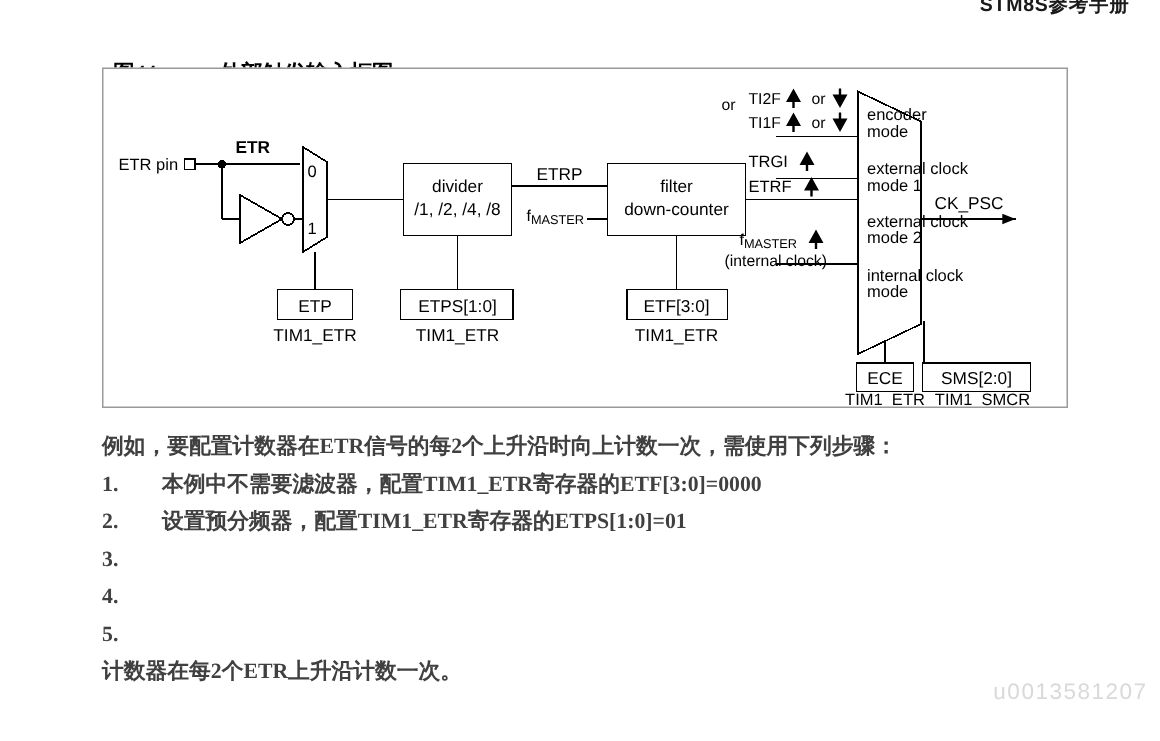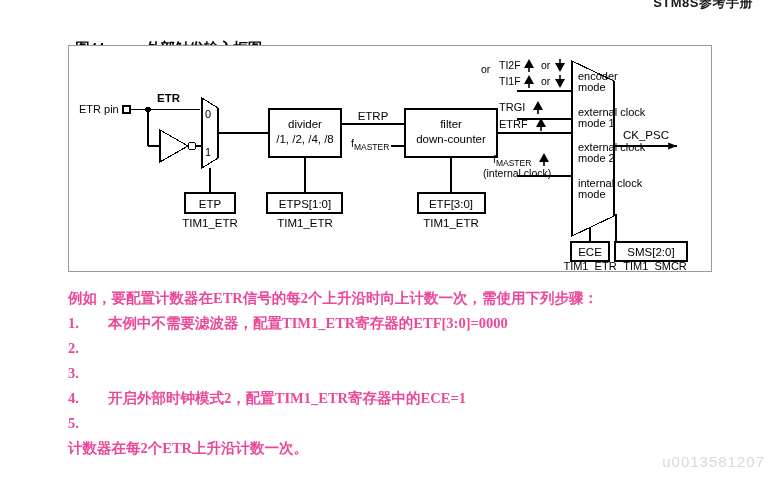--- a/index.html
+++ b/index.html
@@ -57,21 +57,21 @@
   }
 
   
   #body-text {
     position: absolute;
     left: 68px;
     top: 286px;
     width: 690px;
     font-family: "Liberation Serif", serif;
     font-size: 14.5px;
-    color: #ec4899;
+    color: #404040;
     line-height: 25px;
   }
   .para {
     white-space: nowrap;
     font-weight: bold;
   }
   .step-row {
     display: flex;
     white-space: nowrap;
     font-weight: bold;
@@ -272,27 +272,27 @@
 
 <div id="body-text">
   <div class="para">例如，要配置计数器在ETR信号的每2个上升沿时向上计数一次，需使用下列步骤：</div>
 
   <div class="step-row">
     <span class="step-num">1.</span>
     <span class="step-text">本例中不需要滤波器，配置TIM1_ETR寄存器的ETF[3:0]=0000</span>
   </div>
   <div class="step-row">
     <span class="step-num">2.</span>
+    <span class="step-text">设置预分频器，配置TIM1_ETR寄存器的ETPS[1:0]=01</span>
   </div>
   <div class="step-row">
     <span class="step-num">3.</span>
   </div>
   <div class="step-row">
     <span class="step-num">4.</span>
-    <span class="step-text">开启外部时钟模式2，配置TIM1_ETR寄存器中的ECE=1</span>
   </div>
   <div class="step-row">
     <span class="step-num">5.</span>
   </div>
 
   <div class="tail-line">计数器在每2个ETR上升沿计数一次。</div>
 </div>
 
 <div id="watermark">u0013581207</div>
 

